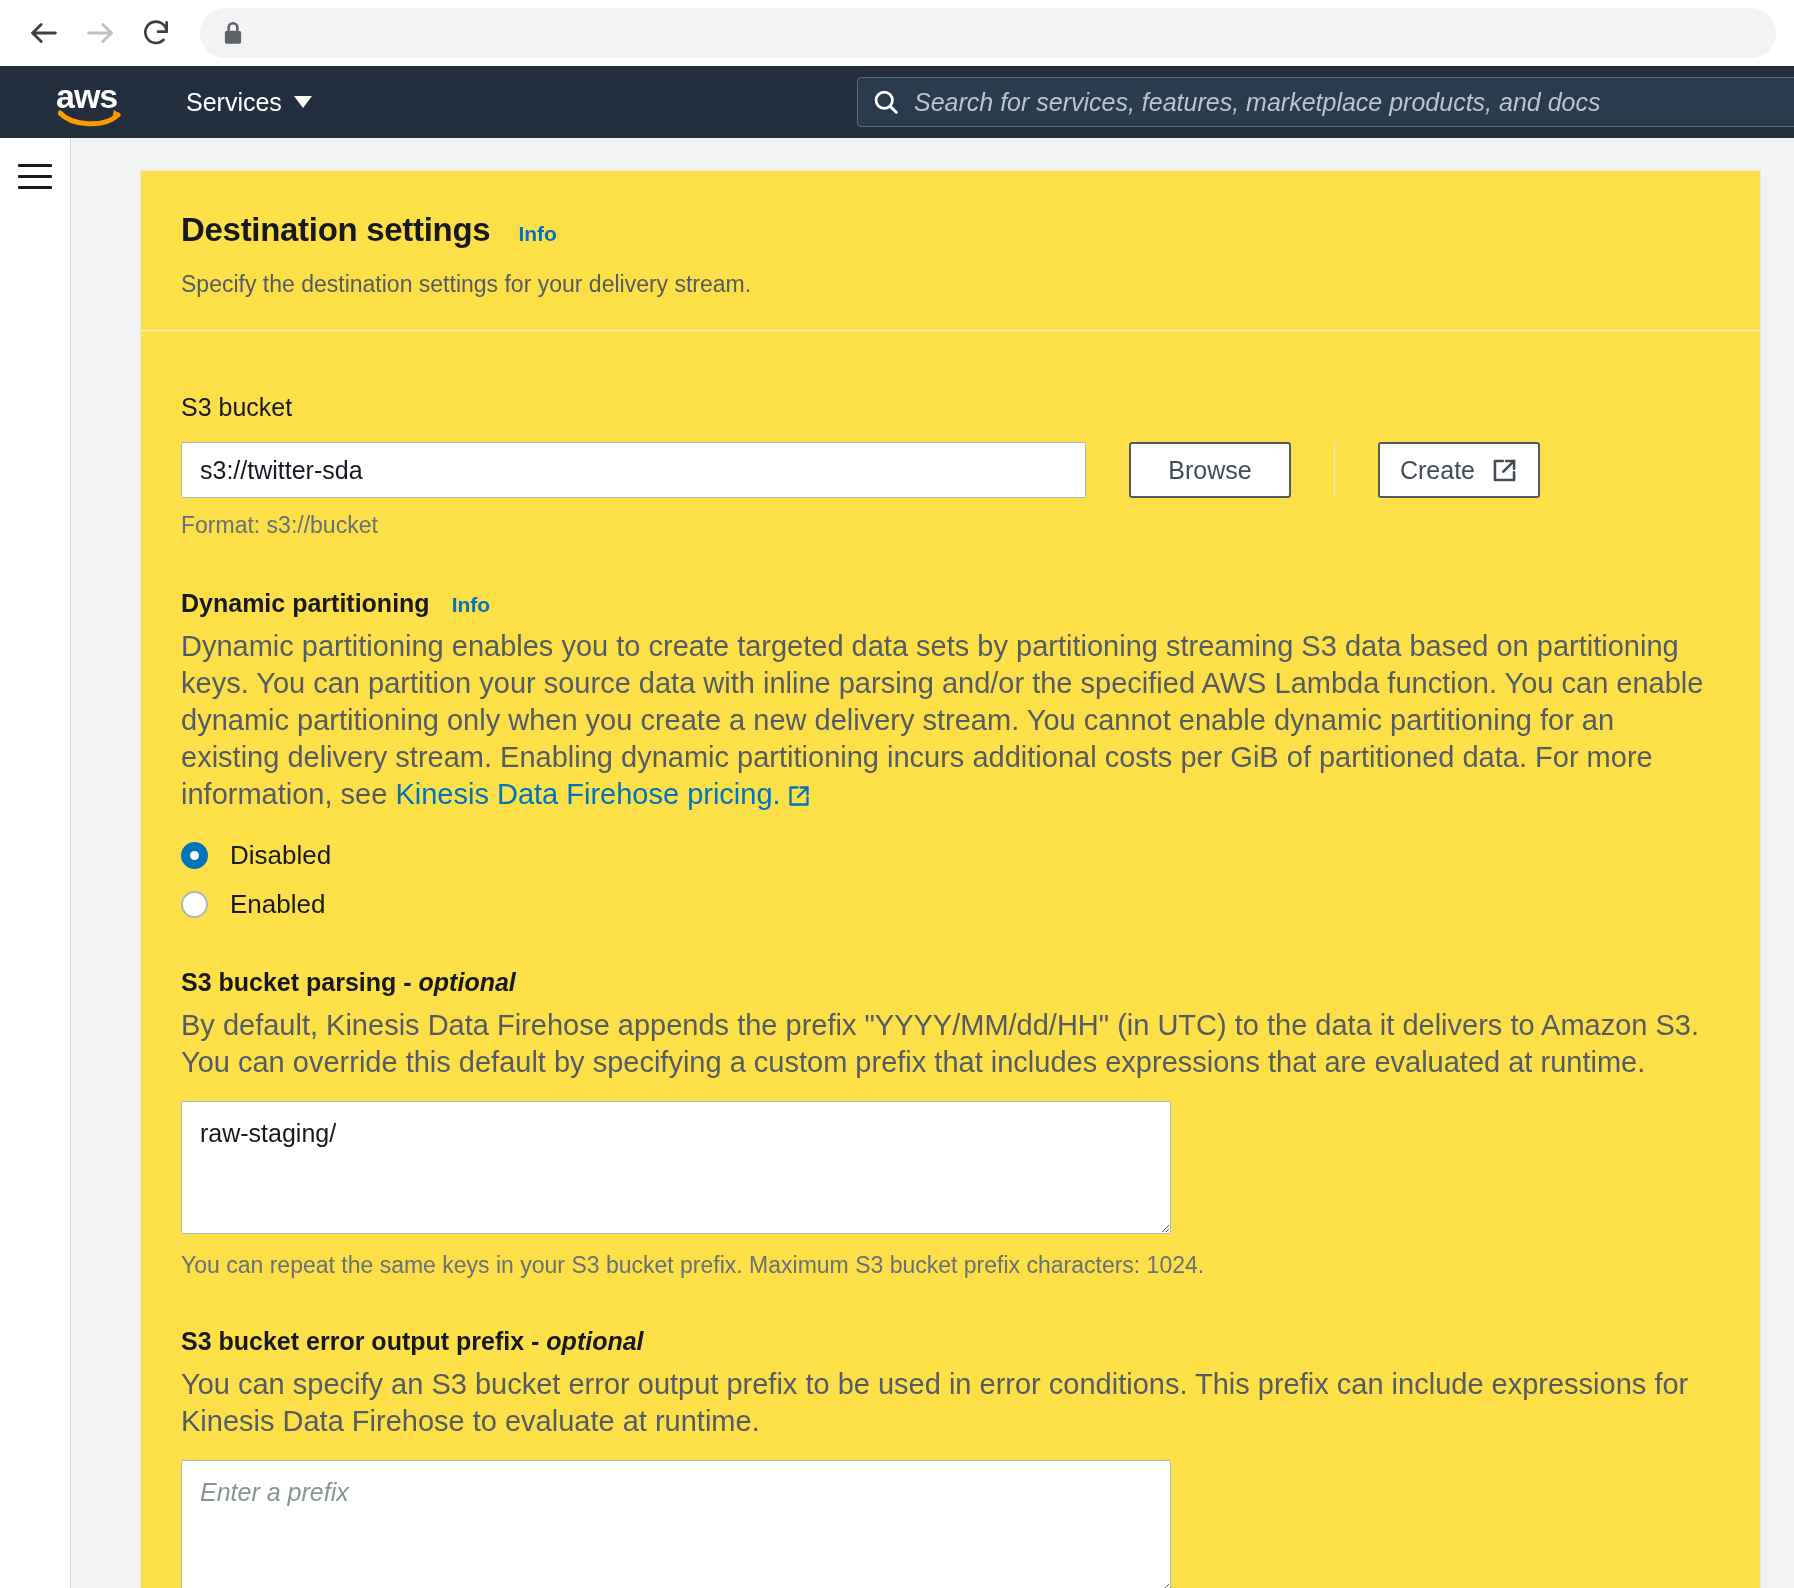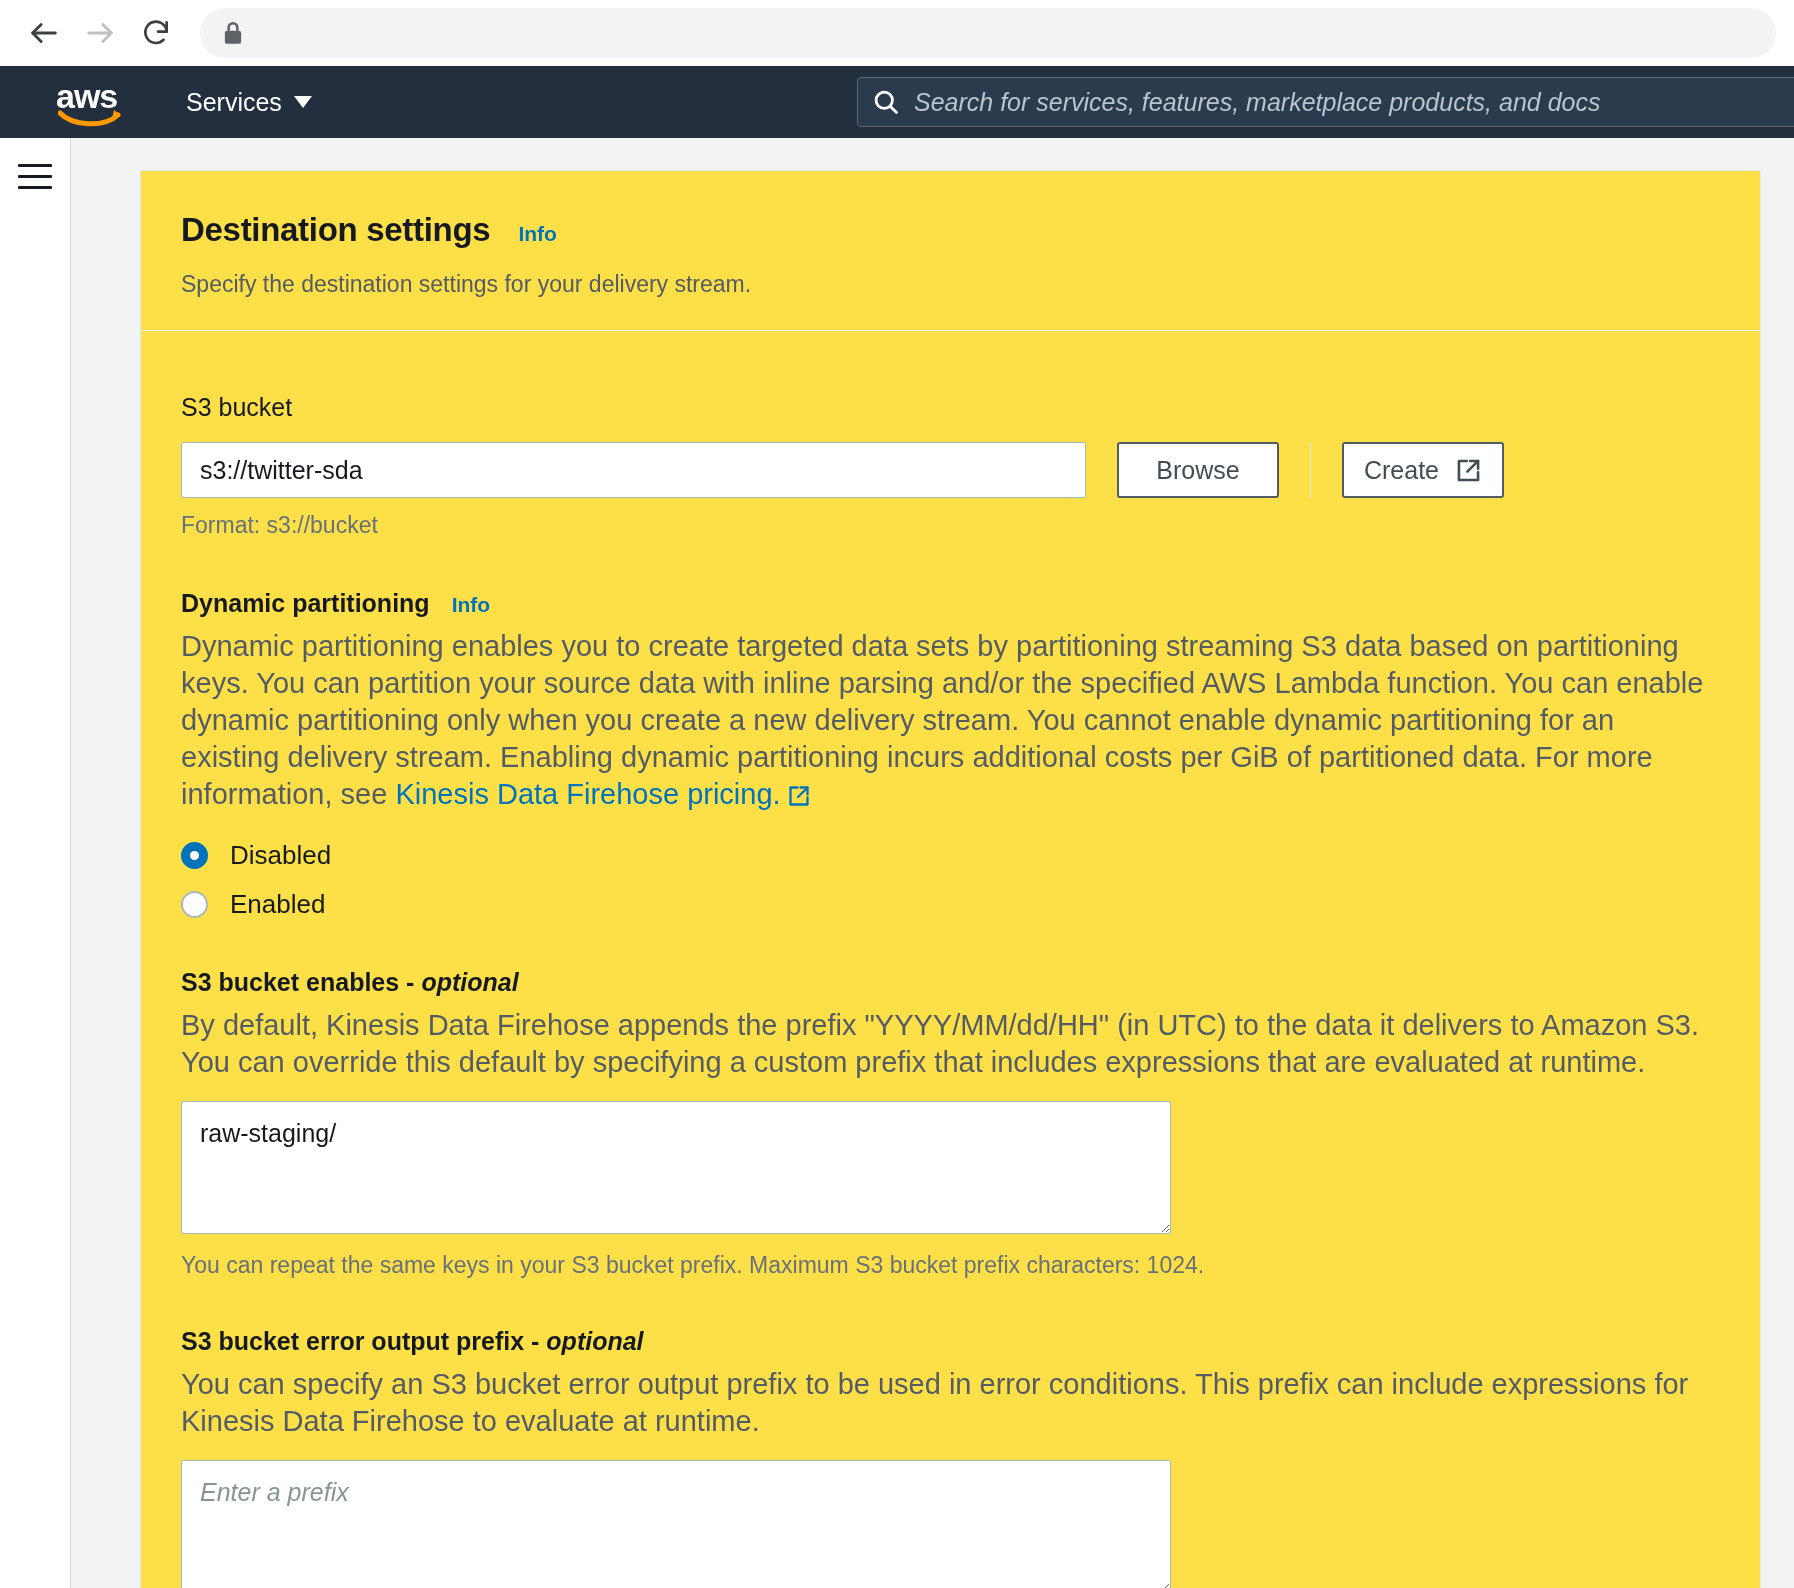--- a/index.html
+++ b/index.html
@@ -171,21 +171,21 @@
     margin-bottom: 20px;
     margin-top: 24px;
   }
   .field-label-bold {
     font-size: 25px;
     color: #16191f;
     font-weight: 700;
   }
   .opt { font-style: italic; font-weight: 700; }
 
-  .input-row { display: flex; align-items: stretch; gap: 4px; }
+  .input-row { display: flex; align-items: stretch; gap: 16px; }
   .text-input {
     width: 905px;
     height: 56px;
     border: 1px solid #aab7b8;
     border-radius: 2px;
     font-size: 25px;
     color: #16191f;
     padding: 0 18px;
     background: #ffffff;
     font-family: "Liberation Sans", sans-serif;
@@ -402,21 +402,21 @@
           </div>
           <div class="radio-row">
             <span class="radio"></span>
             <span class="radio-label">Enabled</span>
           </div>
         </div>
 
         
         <div class="title-gap-top"></div>
         <div>
-          <span class="field-label-bold">S3 bucket enables - </span><span class="field-label-bold opt">optional</span>
+          <span class="field-label-bold">S3 bucket parsing - </span><span class="field-label-bold opt">optional</span>
         </div>
         <div class="para">By default, Kinesis Data Firehose appends the prefix "YYYY/MM/dd/HH" (in UTC) to the data it delivers to Amazon S3. You can override this default by specifying a custom prefix that includes expressions that are evaluated at runtime.</div>
         <textarea class="textarea" style="">raw-staging/</textarea>
         <div class="hint">You can repeat the same keys in your S3 bucket prefix. Maximum S3 bucket prefix characters: 1024.</div>
 
         
         <div class="title-gap-top"></div>
         <div>
           <span class="field-label-bold">S3 bucket error output prefix - </span><span class="field-label-bold opt">optional</span>
         </div>

